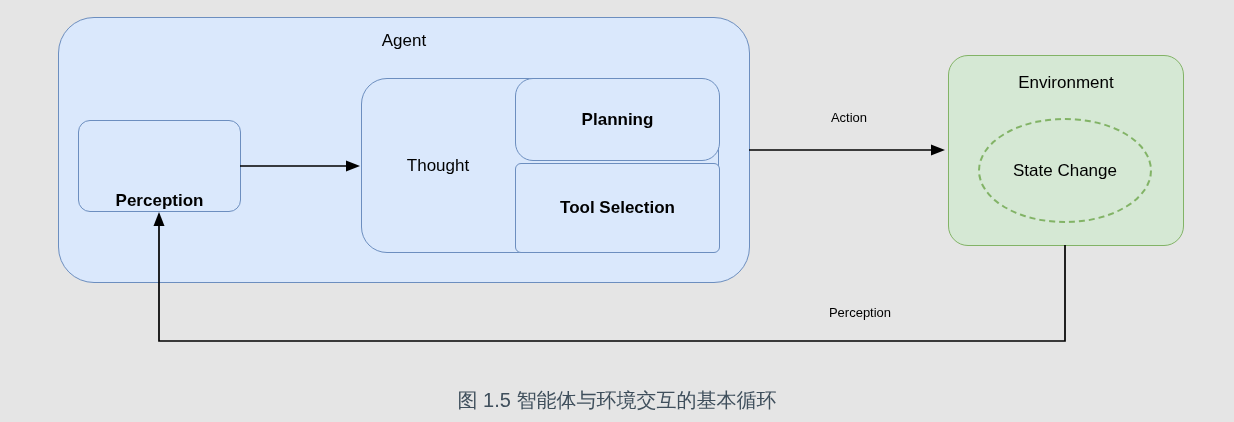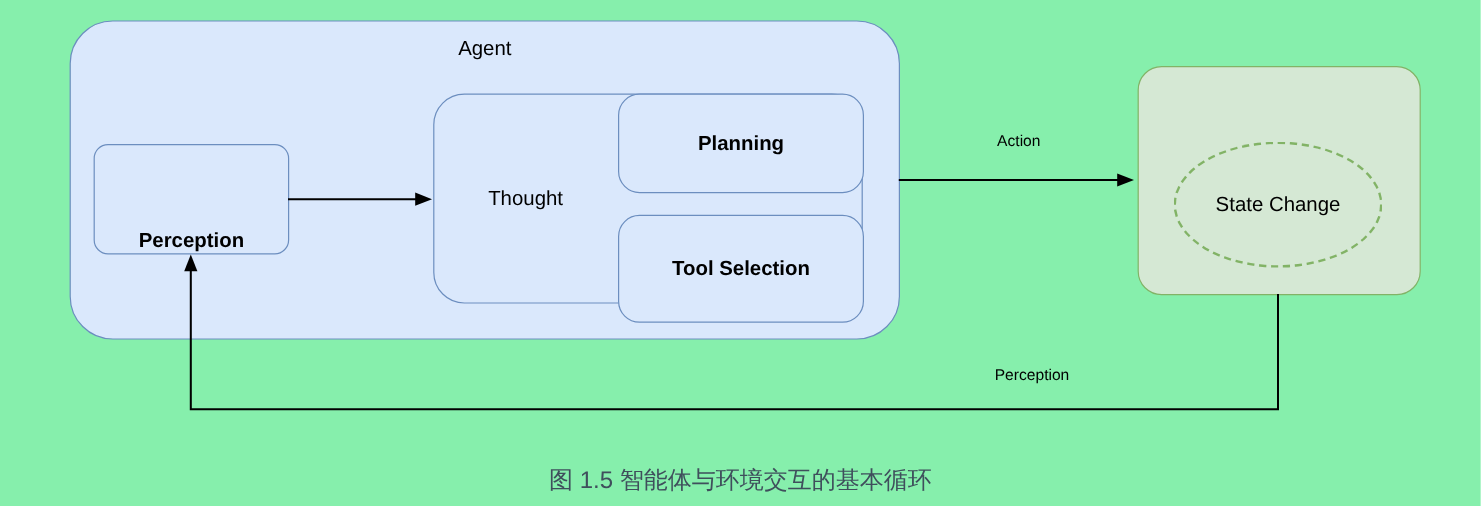--- a/index.html
+++ b/index.html
@@ -8,21 +8,21 @@
     --green_fill:#d5e8d4;
     --green_stroke:#82b366;
     --edge_color:#000000;
     --caption_color:#3f4f5c;
     --label_color:#000000;
   }
   html,body{margin:0;padding:0;background:#ffffff;}
   #canvas{
     position:relative;
     width:1234px;height:422px;
-    background:#86efac;
+    background:#e5e5e5;
     font-family:"Liberation Sans", sans-serif;
     color:var(--label_color);
     overflow:hidden;
   }
   .box{
     position:absolute;
     box-sizing:border-box;
     border:1.5px solid var(--blue_stroke);
     background:var(--blue_fill);
     font-weight:bold;
@@ -45,21 +45,21 @@
     justify-content:center;
     font-size:17px;
     white-space:nowrap;
   }
   #agent-box{left:58px;top:17px;width:692px;height:266px;border-radius:36px;}
   #agent-label{left:58px;top:31px;width:692px;text-align:center;}
   #perception-box{left:78px;top:120px;width:163px;height:92px;border-radius:12px;align-items:flex-end;}
   #thought-box{left:361px;top:78px;width:358px;height:175px;border-radius:26px;}
   #thought-label-zone{left:361px;top:78px;width:154px;height:175px;}
   #planning-box{left:515px;top:78px;width:205px;height:83px;border-radius:18px;}
-  #tool-box{left:515px;top:163px;width:205px;height:90px;border-radius:18px;margin-top:16px;}
+  #tool-box{left:515px;top:163px;width:205px;height:90px;border-radius:6px;}
   #environment-box{left:948px;top:55px;width:236px;height:191px;border-radius:20px;}
   #environment-label{left:948px;top:73px;width:236px;text-align:center;}
   #state-ellipse{
     position:absolute;
     box-sizing:border-box;
     left:978px;top:118px;width:174px;height:105px;
     border:2px dashed var(--green_stroke);
     border-radius:50%;
     background:transparent;
     display:flex;align-items:center;justify-content:center;
@@ -109,20 +109,21 @@
     <span>Thought</span>
   </div>
   <div id="planning-box" class="box center-zone">
     <span>Planning</span>
   </div>
   <div id="tool-box" class="box center-zone">
     <span>Tool Selection</span>
   </div>
 
   <div id="environment-box" class="box green"></div>
+  <div id="environment-label" class="lbl">Environment</div>
   <div id="state-ellipse">
     <span>State Change</span>
   </div>
 
   <svg id="edges" viewBox="0 0 1234 422" xmlns="http://www.w3.org/2000/svg">
 
     <g>
       <line x1="240" y1="166" x2="347" y2="166"></line>
       <polygon points="360,166 346,160.5 346,171.5"></polygon>
     </g>

